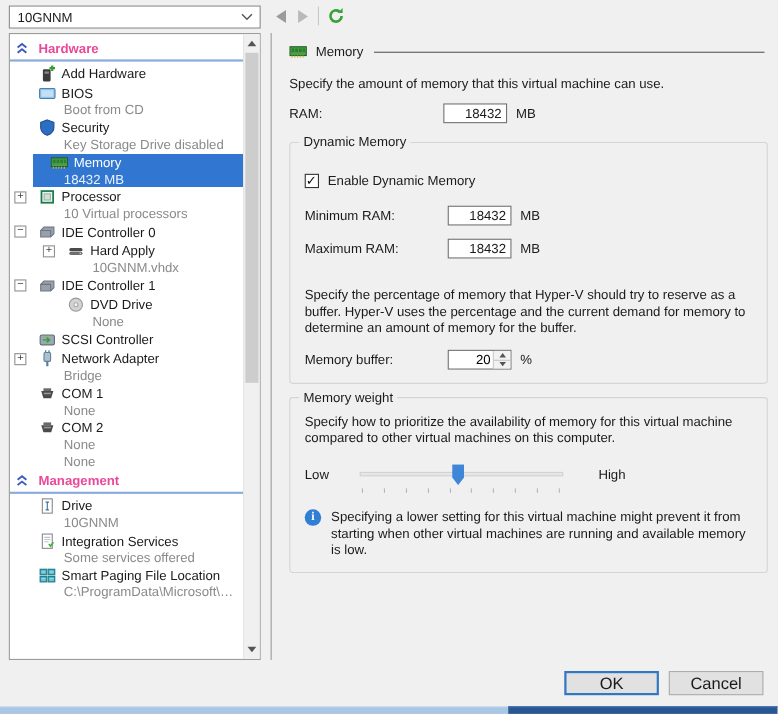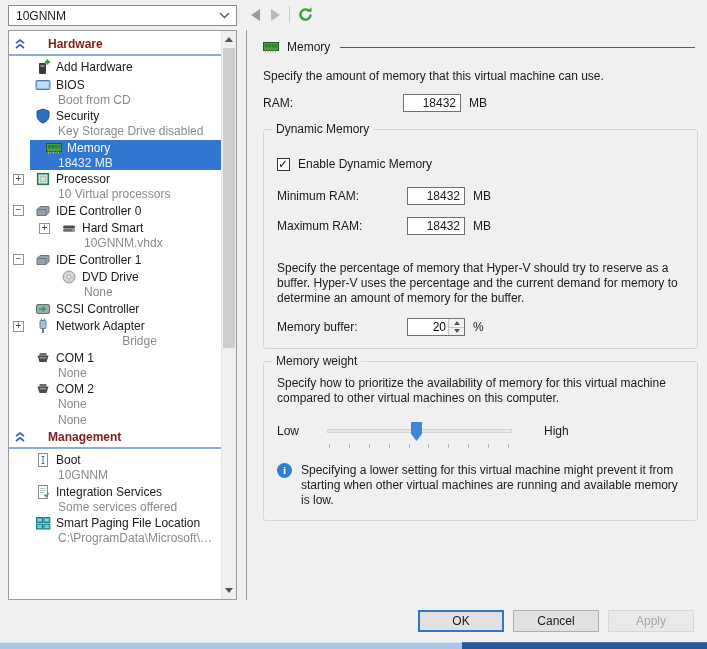--- a/index.html
+++ b/index.html
@@ -23,21 +23,21 @@
   .tool-sep{position:absolute;left:289px;top:6px;width:1px;height:17px;background:#c9c9c9;}
   .refresh{position:absolute;left:297px;top:6px;width:17px;height:17px;}
   
   .sidebar{
     position:absolute;left:8px;top:30px;width:229px;height:570px;
     background:#fff;border:1px solid #9b9b9b;box-sizing:border-box;
   }
   .tree{position:absolute;left:0;top:0;right:15px;bottom:0;overflow:hidden;padding-top:3px;}
   .sect-head{display:flex;align-items:center;height:17px;margin-top:1px;cursor:default;}
   .sect-head .dblchev{margin-left:5px;width:12px;height:12px;flex:none;}
-  .sect-head .sect-label{margin-left:22px;font-weight:bold;color:#7f1d1d;}
+  .sect-head .sect-label{margin-left:9px;font-weight:bold;color:#ec4899;}
   .sect-underline{height:2px;background:#8aabdd;margin:2px 0 3px 0;}
   .tree-item{margin:1.5px 0;cursor:default;}
   .tree-item.selected{background:#3176d1;color:#fff;margin-left:21px;}
   .tree-row{display:flex;align-items:center;height:16px;}
   .exp{
     width:11px;height:11px;margin-left:4px;flex:none;background:#fff;
     border:1px solid #919191;box-sizing:border-box;font-size:10px;line-height:8px;
     text-align:center;color:#444;
   }
   .spacer{flex:none;}
@@ -120,21 +120,21 @@
   .info-row{display:flex;margin-top:15px;}
   .info-icon{
     width:15px;height:15px;border-radius:50%;background:#2f7fd6;color:#fff;flex:none;
     font-size:11px;font-weight:bold;text-align:center;line-height:15px;font-family:"Liberation Serif","DejaVu Serif",serif;
   }
   .info-text{margin-left:9px;line-height:15px;width:396px;}
   
   .footer{position:absolute;left:0;right:13px;top:610px;display:flex;justify-content:flex-end;gap:9px;}
   .btn{
     width:86px;height:22px;box-sizing:border-box;background:#e1e1e1;border:1px solid #adadad;
-    font-family:inherit;font-size:12px;color:#1a1a1a;display:flex;align-items:center;justify-content:center;
+    font-family:inherit;font-size:15px;color:#1a1a1a;display:flex;align-items:center;justify-content:center;
   }
   .btn-ok{border:2px solid #3277c3;}
   .btn-disabled{background:#e9e9e9;border-color:#d8d8d8;color:#a6a6a6;}
   
   .strip{position:absolute;left:0;bottom:0;height:7px;width:707px;}
   .strip-light{position:absolute;left:0;bottom:0;width:462px;height:6px;background:#a9c6e4;border-top:1px solid #cfdff0;}
   .strip-dark{position:absolute;left:462px;bottom:0;width:245px;height:6px;background:#2b5694;border-top:1px solid #4a77b5;}
 </style>
 </head>
 <body>
@@ -255,21 +255,21 @@
           <div class="tree-row">
             <span class="spacer" style="width: 26px;"></span>
             <span class="exp">+</span>
             <span class="tree-icon">
               <svg width="16" height="16" viewBox="0 0 16 16">
                 <rect x="2" y="5.5" width="12" height="3" rx="1.5" fill="#4a4a4a"></rect>
                 <rect x="2" y="8.8" width="12" height="3" rx="1.5" fill="#6e6e6e"></rect>
                 <circle cx="12" cy="10.3" r="0.8" fill="#b8e986"></circle>
               </svg>
             </span>
-            <span class="tree-label">Hard Smart</span>
+            <span class="tree-label">Hard Apply</span>
           </div>
           <div class="tree-sub" style="padding-left: 75px;">10GNNM.vhdx</div>
         </div>
         <div class="tree-item">
           <div class="tree-row">
             <span class="spacer" style="width: 0px;"></span>
             <span class="exp">−</span>
             <span class="tree-icon">
               <svg width="16" height="16" viewBox="0 0 16 16">
                 <path d="M2 6.5l3-3h9v6l-3 3H2z" fill="#98a0ac" stroke="#6e7684"></path>
@@ -310,21 +310,21 @@
             <span class="exp">+</span>
             <span class="tree-icon">
               <svg width="16" height="16" viewBox="0 0 16 16">
                 <rect x="5" y="2.5" width="6" height="8" rx="1" fill="#aebfce" stroke="#5f7f9a"></rect>
                 <path d="M8 10.5v4.5" stroke="#5f7f9a" stroke-width="2"></path>
                 <path d="M6.5 2.5V0.5M9.5 2.5V0.5" stroke="#5f7f9a" stroke-width="1.2"></path>
               </svg>
             </span>
             <span class="tree-label">Network Adapter</span>
           </div>
-          <div class="tree-sub" style="padding-left: 49px; text-align: center;">Bridge</div>
+          <div class="tree-sub" style="padding-left: 49px;">Bridge</div>
         </div>
         <div class="tree-item">
           <div class="tree-row">
             <span class="spacer" style="width: 15px;"></span>
             <span class="tree-icon">
               <svg width="16" height="16" viewBox="0 0 16 16">
                 <rect x="4.5" y="3" width="7" height="2.5" fill="#6a6a6a"></rect>
                 <path d="M2.5 5.5h11l-2 6.5H4.5z" fill="#4a4a4a"></path>
                 <rect x="4.8" y="7" width="6.4" height="1.4" fill="#9a9a9a"></rect>
               </svg>
@@ -363,21 +363,21 @@
     <div id="mgmt-list">
         <div class="tree-item">
           <div class="tree-row">
             <span class="spacer" style="width: 15px;"></span>
             <span class="tree-icon">
               <svg width="16" height="16" viewBox="0 0 16 16">
                 <rect x="3.5" y="1.5" width="9" height="13" fill="#fff" stroke="#8a8a8a"></rect>
                 <path d="M8 4.5v7M6.5 4.5h3M6.5 11.5h3" fill="none" stroke="#3a6ea5"></path>
               </svg>
             </span>
-            <span class="tree-label">Boot</span>
+            <span class="tree-label">Drive</span>
           </div>
           <div class="tree-sub" style="padding-left: 49px;">10GNNM</div>
         </div>
         <div class="tree-item">
           <div class="tree-row">
             <span class="spacer" style="width: 15px;"></span>
             <span class="tree-icon">
               <svg width="16" height="16" viewBox="0 0 16 16">
                 <rect x="3.5" y="1.5" width="9" height="13" fill="#fff" stroke="#8a8a8a"></rect>
                 <path d="M5.2 4.5h5.6M5.2 6.5h5.6M5.2 8.5h4" stroke="#b9c4d0"></path>
@@ -501,19 +501,18 @@
     <div class="info-row">
       <span class="info-icon">i</span>
       <span class="info-text">Specifying a lower setting for this virtual machine might prevent it from starting when other virtual machines are running and available memory is low.</span>
     </div>
   </div>
 </div>
 
 <div class="footer">
   <button class="btn btn-ok">OK</button>
   <button class="btn">Cancel</button>
-  <button class="btn btn-disabled">Apply</button>
 </div>
 
 <div class="strip">
   <div class="strip-light"></div>
   <div class="strip-dark"></div>
 </div>
 
 </body></html>

